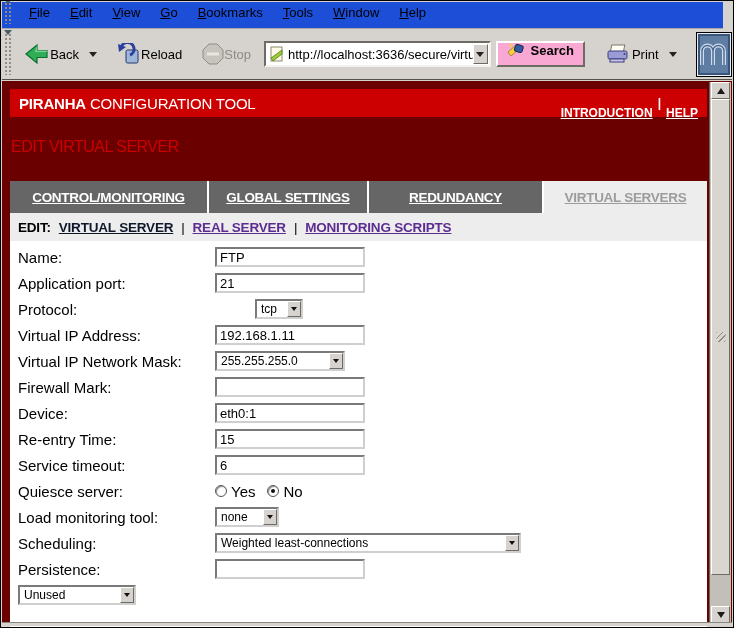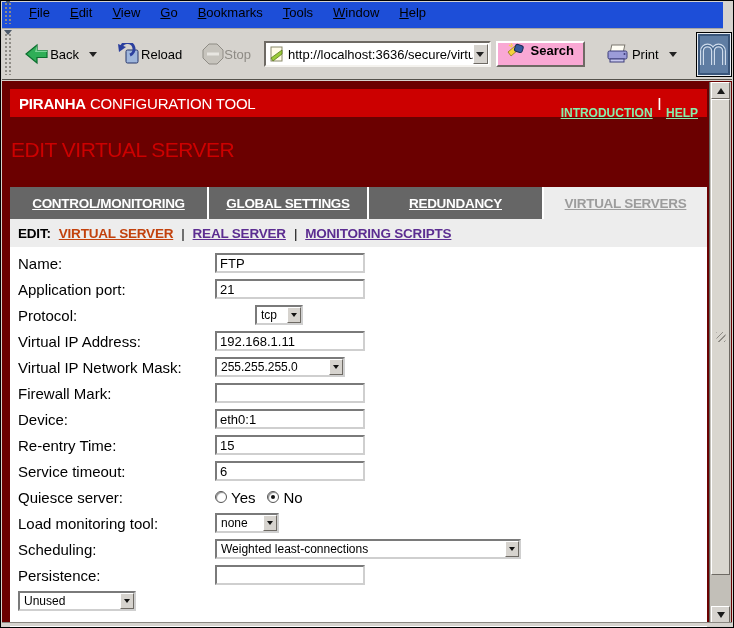--- a/index.html
+++ b/index.html
@@ -34,32 +34,32 @@
   .logo-btn { width:45px; height:45px; margin-left:12px; border:1px solid #000; background:#5f7da3; box-shadow:inset 0 0 0 1px #e8edf4, inset 0 0 0 3px #39557a; display:flex; align-items:center; justify-content:center; }
 
   
   .content { position:absolute; left:1px; right:1px; top:80px; height:543px; background:#6b0000; }
   .page-inner { position:absolute; left:8px; right:25px; top:0; bottom:0; }
 
   .redbar { margin-top:8px; height:28px; background:#cc0000; display:flex; align-items:center; justify-content:space-between; padding:0 9px; }
   .brand { color:#fff; font-size:15px; letter-spacing:-0.2px; }
   .brand b { font-weight:bold; }
   .redbar-links { color:#fff; font-size:12px; font-weight:bold; display:flex; gap:5px; align-items:center; }
-  .redbar-links a { color:#86efac; text-decoration:underline; cursor:pointer;margin-top:19px; }
-
-  .page-title { margin:21px 0 0 1px; color:#cc0000; font-size:21px; letter-spacing:-0.5px; }
+  .redbar-links a { color:#ffffff; text-decoration:underline; cursor:pointer;margin-top:19px; }
+
+  .page-title { margin:21px 0 0 1px; color:#cc0000; font-size:16px; letter-spacing:-0.5px; }
 
   .tabs { margin-top:25px; display:flex; height:32px; background:#fff; gap:2px; }
   .tab { background:#666666; color:#fff; font-weight:bold; font-size:13.5px; letter-spacing:-0.3px; display:flex; align-items:center; justify-content:center; text-decoration:underline; padding:0 10px; }
   .tab.t0 { width:197px; } .tab.t1 { width:158px; } .tab.t2 { width:173px; }
   .tab.active { flex:1; background:#ededed; color:#9c9c9c; }
 
   .subnav { height:28px; background:#ededed; display:flex; align-items:center; gap:8px; padding-left:8px; font-size:13.5px; font-weight:bold; letter-spacing:-0.2px; }
   .subnav .prefix { color:#000; }
-  .subnav .current { color:#c2410c; text-decoration:underline; }
+  .subnav .current { color:#0f172a; text-decoration:underline; }
   .subnav .sep { color:#000; font-weight:normal; }
   .subnav a { color:#5c2d91; text-decoration:underline; cursor:pointer; }
 
   .formarea { background:#fff; padding:3px 0 0 8px; height:428px; }
   .frow { height:26px; display:flex; align-items:center; }
   .flabel { width:197px; font-size:15px; color:#000; flex:0 0 auto; }
   .tinput { width:150px; height:20px; border:2px solid; border-color:#7a7a7a #cfcfcf #cfcfcf #7a7a7a; font-size:13px; font-family:"Liberation Sans",sans-serif; padding:0 3px; outline:none; background:#fff; }
   .sel { height:20px; background:#fff; border:2px solid; border-color:#7a7a7a #cfcfcf #cfcfcf #7a7a7a; display:flex; align-items:center; }
   .sel .sel-text { flex:1; font-size:12px; padding:0 4px; white-space:nowrap; overflow:hidden; }
   .sel .sel-btn { width:14px; height:16px; background:#d6d3ce; border:1px solid; border-color:#fff #6e6a64 #6e6a64 #fff; display:flex; align-items:center; justify-content:center; flex:0 0 auto; margin-right:0; }

